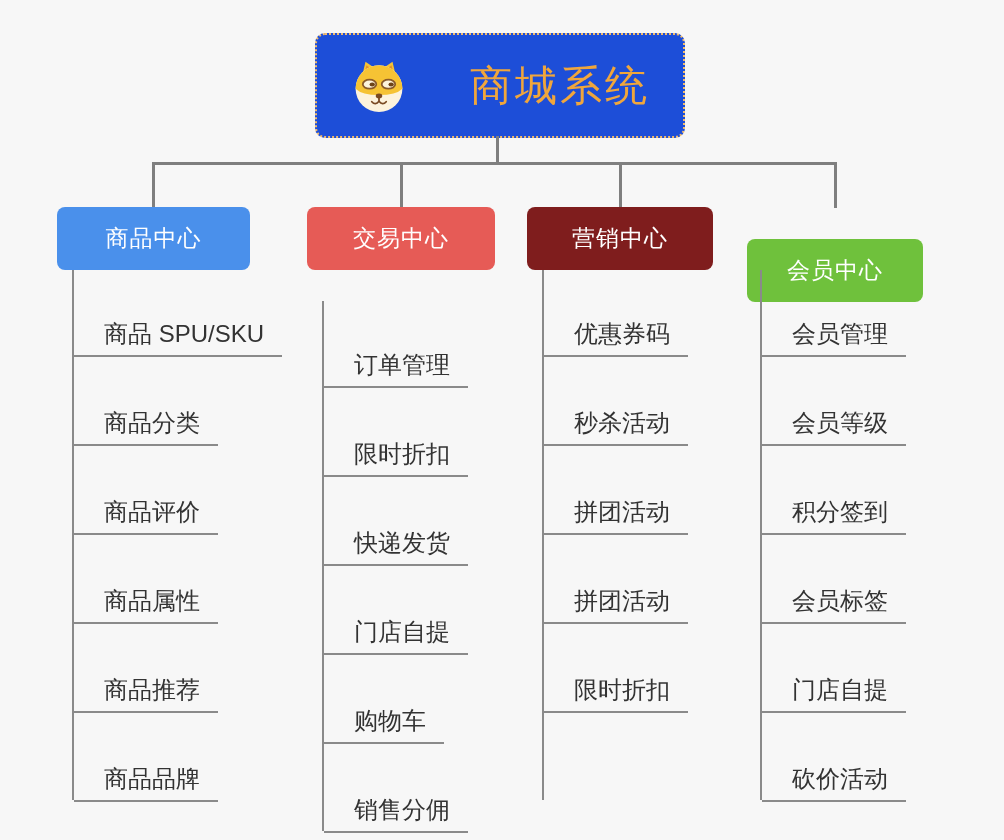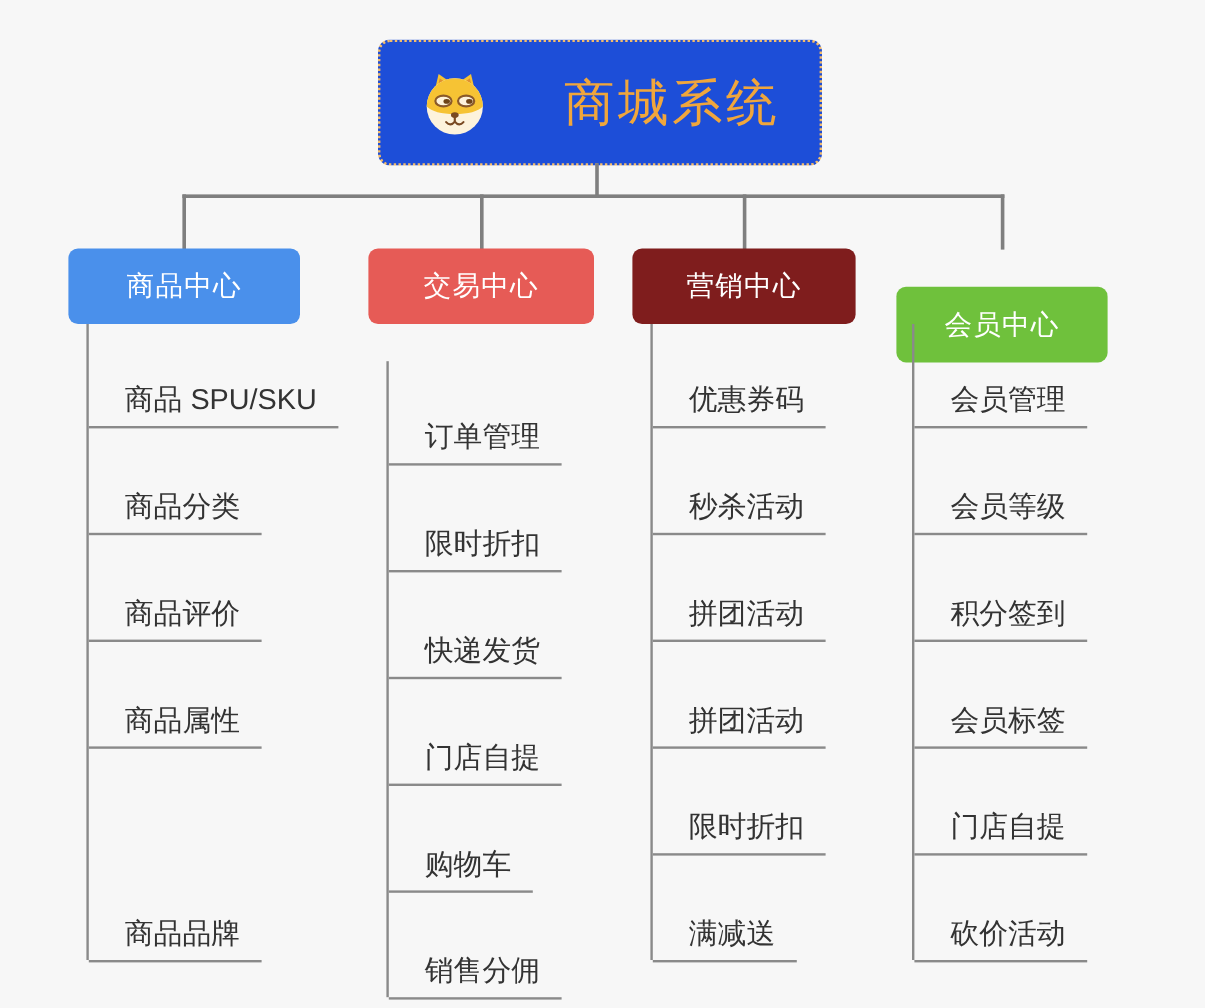--- a/index.html
+++ b/index.html
@@ -107,39 +107,39 @@
   <div class="branch-node branch-node-0">商品中心</div>
   <div class="branch-node branch-node-1">交易中心</div>
   <div class="branch-node branch-node-2">营销中心</div>
   <div class="branch-node branch-node-3">会员中心</div>
 
   <div class="column column-0">
     <div class="child-item child-0">商品 SPU/SKU</div>
     <div class="child-item child-1">商品分类</div>
     <div class="child-item child-2">商品评价</div>
     <div class="child-item child-3">商品属性</div>
+    <div class="child-item child-4">商品推荐</div>
     <div class="child-item child-5">商品品牌</div>
   </div>
 
   <div class="column column-1">
     <div class="child-item child-0">订单管理</div>
     <div class="child-item child-1">限时折扣</div>
     <div class="child-item child-2">快递发货</div>
     <div class="child-item child-3">门店自提</div>
     <div class="child-item child-4">购物车</div>
     <div class="child-item child-5">销售分佣</div>
   </div>
 
   <div class="column column-2">
     <div class="child-item child-0">优惠券码</div>
     <div class="child-item child-2">拼团活动</div>
     <div class="child-item child-1">秒杀活动</div>
     <div class="child-item child-3">拼团活动</div>
     <div class="child-item child-4">限时折扣</div>
-    <div class="child-item child-5">满减送</div>
   </div>
 
   <div class="column column-3">
     <div class="child-item child-0">会员管理</div>
     <div class="child-item child-1">会员等级</div>
     <div class="child-item child-2">积分签到</div>
     <div class="child-item child-3">会员标签</div>
     <div class="child-item child-4">门店自提</div>
     <div class="child-item child-5">砍价活动</div>
   </div>

